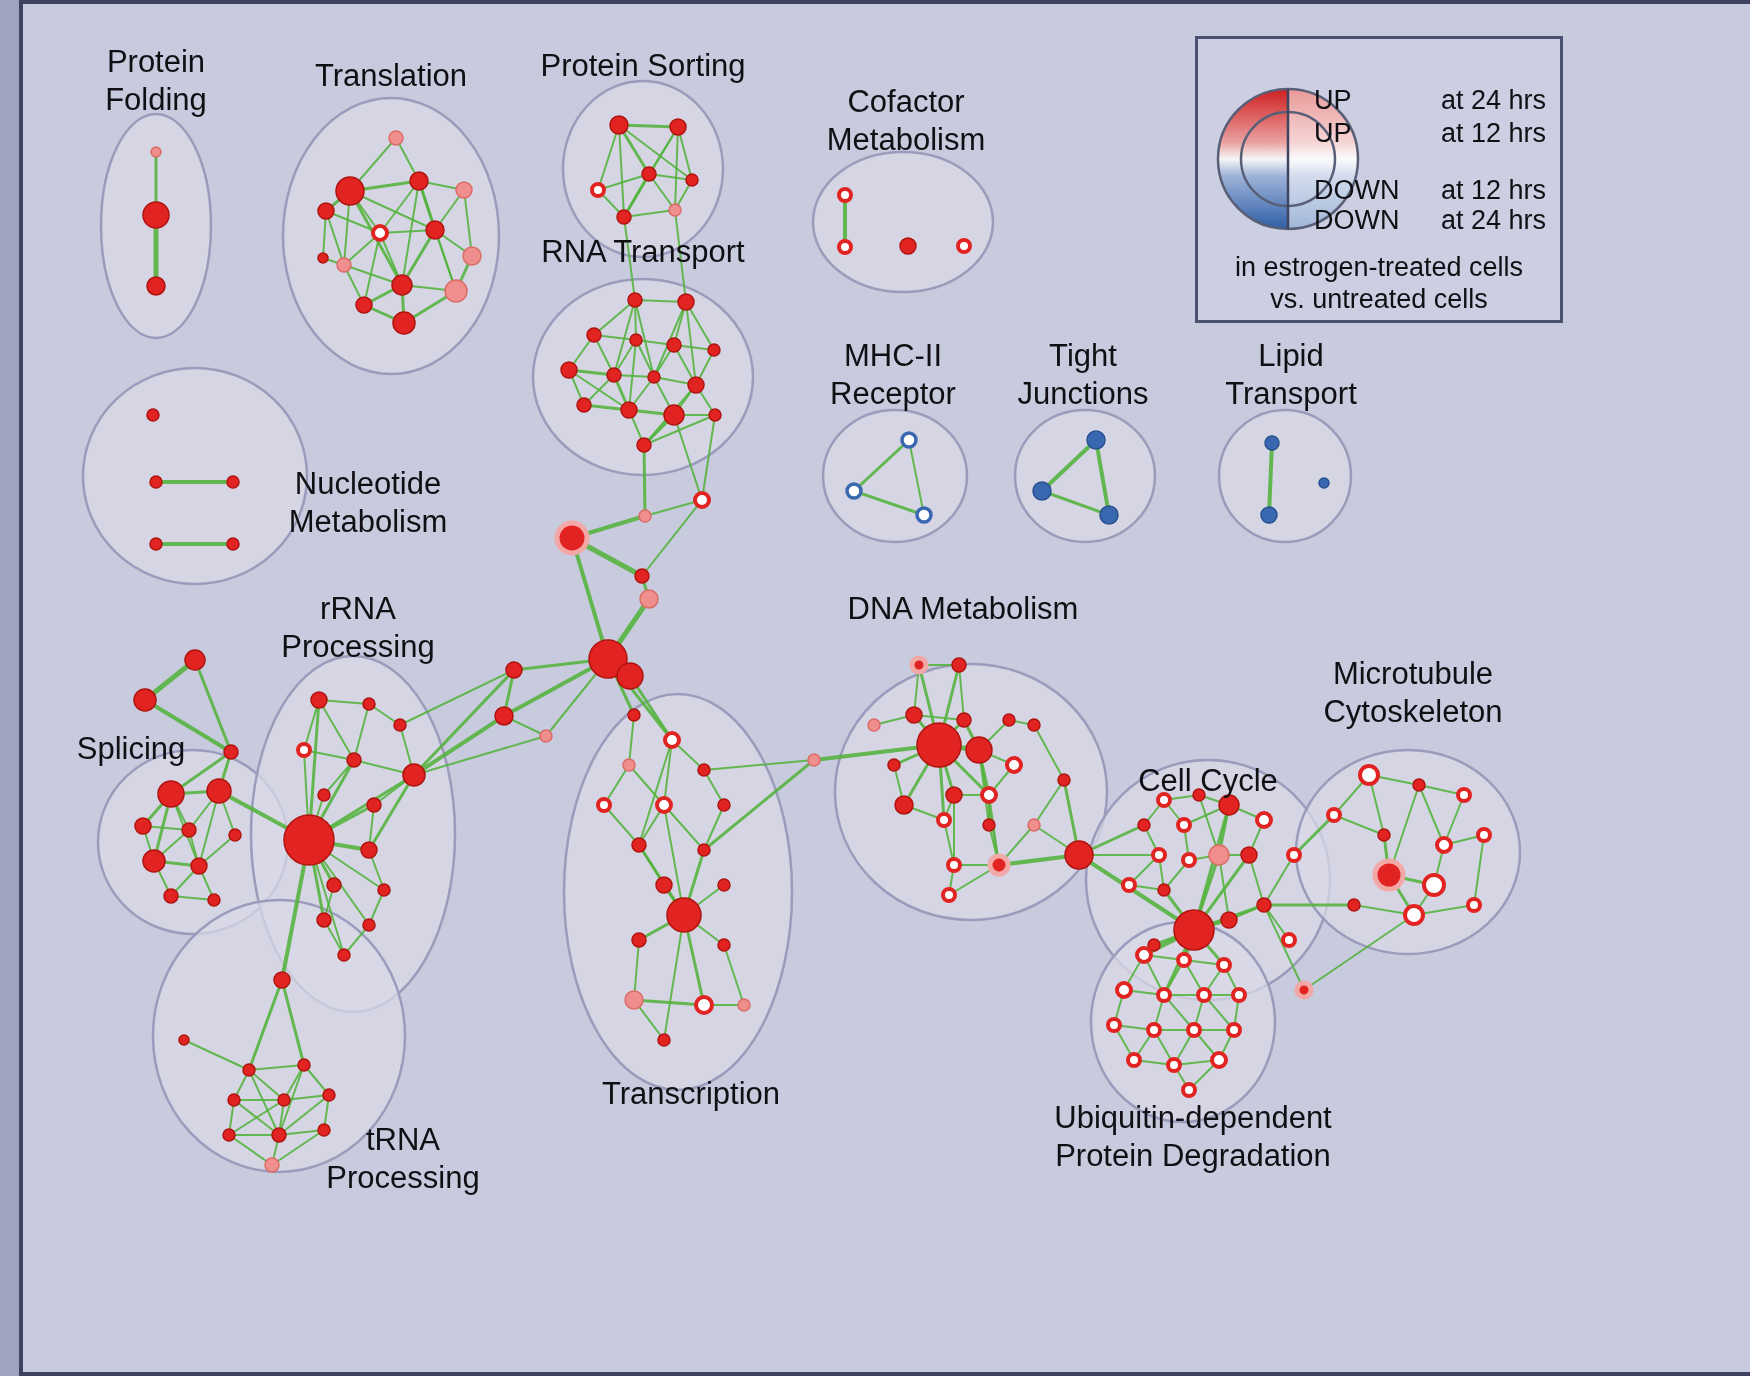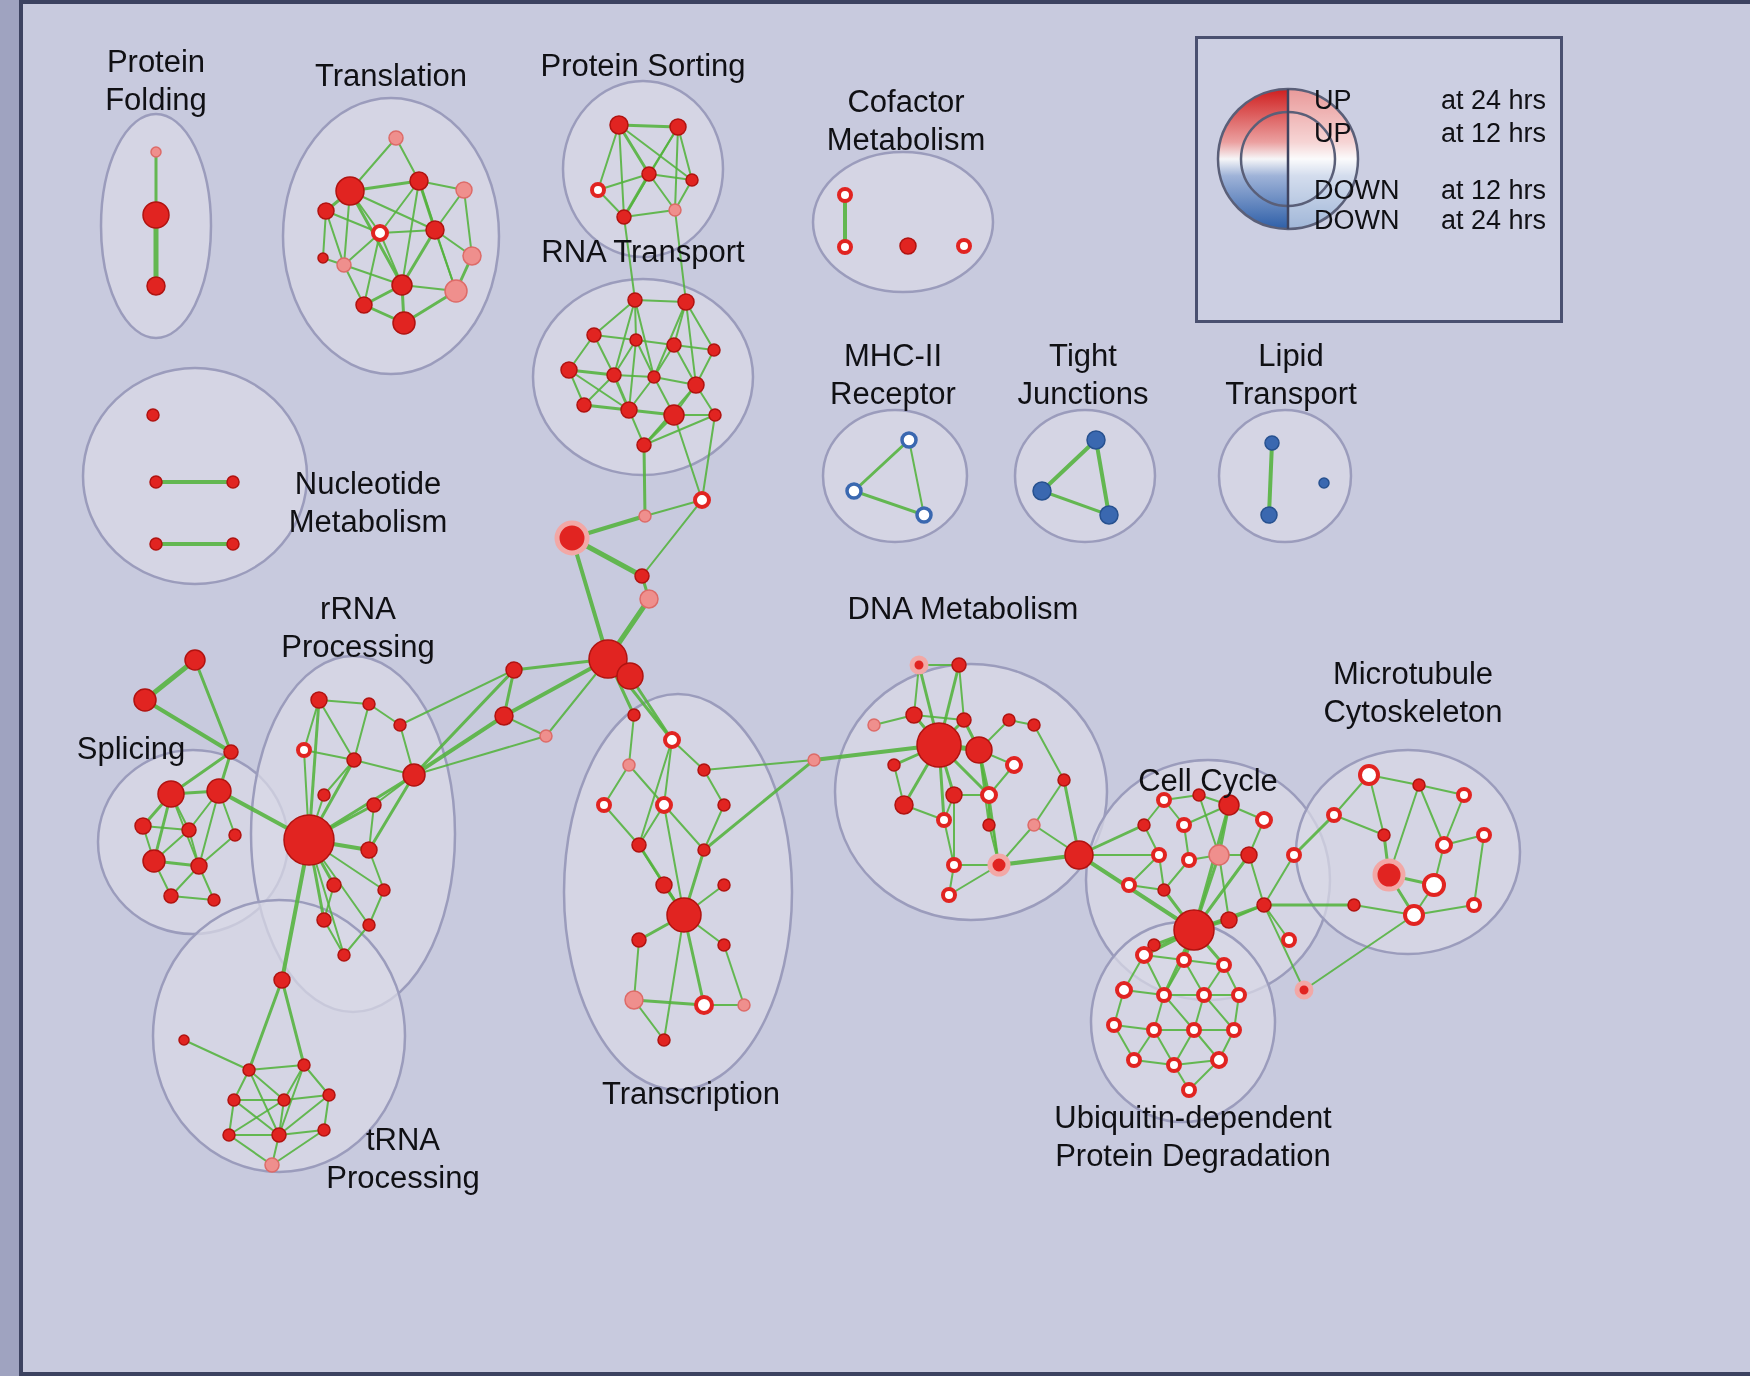--- a/index.html
+++ b/index.html
@@ -670,14 +670,16 @@
     </div>
     <div class="legend-row" style="top:136px">
       <span>DOWN</span>
       <span>at 12 hrs</span>
     </div>
     <div class="legend-row" style="top:166px">
       <span>DOWN</span>
       <span>at 24 hrs</span>
     </div>
 
+    <div class="legend-caption" style="top:212px">in estrogen-treated cells</div>
+    <div class="legend-caption" style="top:244px">vs. untreated cells</div>
   </div>
 </div>
 
 </body></html>

